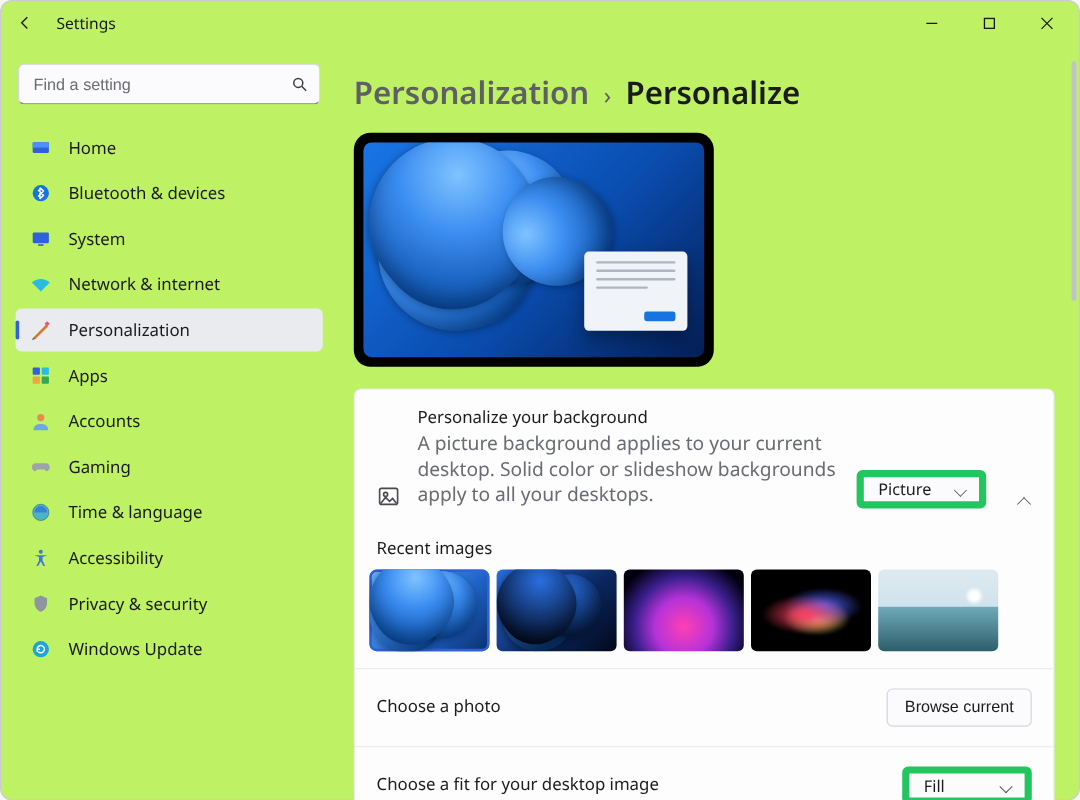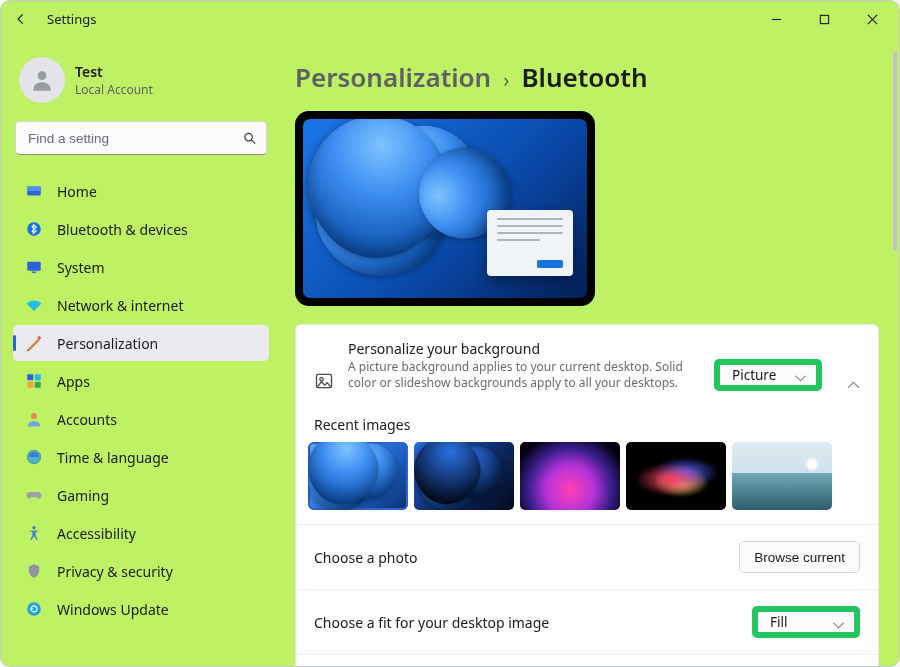--- a/index.html
+++ b/index.html
@@ -51,21 +51,21 @@
   .preview-window { position: absolute; right: 14px; bottom: 22px; width: 86px; height: 66px; background: #f0f3f8; border-radius: 4px; box-shadow: 0 6px 14px rgba(0,0,0,0.35); padding: 8px 10px; display: flex; flex-direction: column; gap: 5px; }
   .preview-window .line { height: 2px; background: #b0b6bf; border-radius: 2px; }
   .preview-window .line.short { width: 65%; }
   .preview-window .btn { width: 26px; height: 8px; border-radius: 2px; background: #1673e0; align-self: flex-end; margin-top: auto; }
 
   .card { background: #fdfdfe; border: 1px solid #e7e8ec; border-radius: 6px; margin-bottom: 4px; }
   .card-row { display: flex; align-items: flex-end; padding: 14px 18px; gap: 14px; }
   .card-icon { width: 20px; height: 20px; flex-shrink: 0; color: #4a4b50; }
   .card-text { flex: 1; min-width: 0; }
   .card-text .t1 { font-size: 14px; font-weight: 400; }
-  .card-text .t2 { font-size: 12px; color: #6a6c72; line-height: 1.35; margin-top: 1px; }
+  .card-text .t2 { font-size: 16px; color: #6a6c72; line-height: 1.35; margin-top: 1px; }
   .sel { height: 32px; min-width: 108px; padding: 0 30px 0 12px; border: 6px solid #22c55e; background: #fbfbfd; border-radius: 5px; font-size: 13.5px; display: flex; align-items: center; position: relative; cursor: pointer; }
   .sel::after { content: ""; position: absolute; right: 10px; top: 50%; width: 10px; height: 10px; transform: translateY(-60%) rotate(45deg); border-right: 1.5px solid #4a4b50; border-bottom: 1.5px solid #4a4b50; scale: 0.7; }
   .chev-up { width: 14px; height: 14px; margin-left: 10px; position: relative; top: 2px; }
   .chev-up::before { content: ""; position: absolute; width: 10px; height: 10px; border-left: 1.5px solid #4a4b50; border-top: 1.5px solid #4a4b50; transform: rotate(45deg); left: 2px; top: 3px; scale: 0.75; }
 
   .thumbs-title { font-size: 14px; padding: 10px 18px 8px 18px; }
   .thumbs { display: flex; gap: 6px; padding: 0 12px 14px 12px; }
   .thumb { width: 100px; height: 68px; border-radius: 5px; cursor: pointer; overflow: hidden; position: relative; }
   .thumb.selected { outline: 2.5px solid #2f62d9; outline-offset: -2.5px; border-radius: 6px; }
 
@@ -115,32 +115,20 @@
         <svg viewBox="0 0 12 12" stroke-width="1.2">
           <line x1="1" y1="1" x2="11" y2="11"></line>
           <line x1="11" y1="1" x2="1" y2="11"></line>
         </svg>
       </div>
   </div>
 
   <div class="body-row">
 
     <aside class="sidebar">
-      <div class="profile">
-        <div class="avatar">
-          <svg viewBox="0 0 24 24" fill="currentColor">
-              <circle cx="12" cy="8" r="4"></circle>
-              <path d="M4 21c0-4.4 3.6-7 8-7s8 2.6 8 7v1H4z"></path>
-            </svg>
-        </div>
-        <div class="profile-text">
-          <div class="name">Test</div>
-          <div class="acct">Local Account</div>
-        </div>
-      </div>
 
       <div class="search">
         <input type="text" placeholder="Find a setting" style="">
         <svg class="s-icon" viewBox="0 0 24 24" fill="none" stroke-width="2">
             <circle cx="10.5" cy="10.5" r="6"></circle>
             <line x1="15" y1="15" x2="21" y2="21"></line>
           </svg>
       </div>
 
       <nav class="nav">
@@ -205,38 +193,38 @@
               <svg viewBox="0 0 24 24" width="18" height="18">
                 <circle cx="12" cy="8" r="4" fill="#e98b4f"></circle>
                 <path d="M4 21c0-4 3.6-6 8-6s8 2 8 6v1H4z" fill="#6aa8e8"></path>
               </svg>
             </span>
           <span>Accounts</span>
         </div>
         <div class="nav-item">
           <span class="nav-icon">
               <svg viewBox="0 0 24 24" width="18" height="18">
+                <path d="M6 8h12c2.2 0 4 2 4 4.5S20.2 17 18 17l-2-2h-8l-2 2c-2.2 0-4-2-4-4.5S3.8 8 6 8z" fill="#9ea2ab"></path>
+              </svg>
+            </span>
+          <span>Gaming</span>
+        </div>
+        <div class="nav-item">
+          <span class="nav-icon">
+              <svg viewBox="0 0 24 24" width="18" height="18">
                 <circle cx="12" cy="12" r="9" fill="#4db4c8"></circle>
                 <path d="M5 12a7 7 0 0 1 14 0" fill="#3a7fd8"></path>
                 <circle cx="12" cy="12" r="9" fill="none" stroke="#2b6e7d" stroke-width=".7"></circle>
               </svg>
             </span>
           <span>Time &amp; language</span>
         </div>
         <div class="nav-item">
           <span class="nav-icon">
               <svg viewBox="0 0 24 24" width="18" height="18">
-                <path d="M6 8h12c2.2 0 4 2 4 4.5S20.2 17 18 17l-2-2h-8l-2 2c-2.2 0-4-2-4-4.5S3.8 8 6 8z" fill="#9ea2ab"></path>
-              </svg>
-            </span>
-          <span>Gaming</span>
-        </div>
-        <div class="nav-item">
-          <span class="nav-icon">
-              <svg viewBox="0 0 24 24" width="18" height="18">
                 <circle cx="12" cy="5" r="2.2" fill="#4178d4"></circle>
                 <path d="M5 9h14l-5 2v4l3 6h-2l-3-5-3 5H7l3-6v-4z" fill="#4178d4"></path>
               </svg>
             </span>
           <span>Accessibility</span>
         </div>
         <div class="nav-item">
           <span class="nav-icon">
               <svg viewBox="0 0 24 24" width="18" height="18">
                 <path d="M12 3l7 3v5c0 5-3 8.5-7 10-4-1.5-7-5-7-10V6z" fill="#8f95a0"></path>
@@ -254,21 +242,21 @@
           <span>Windows Update</span>
         </div>
       </nav>
     </aside>
 
     <main class="content">
 
       <div class="crumbs">
         <span class="crumb-parent">Personalization</span>
         <span class="crumb-sep">›</span>
-        <span class="crumb-current">Bluetooth</span>
+        <span class="crumb-current">Personalize</span>
       </div>
 
       <div class="preview-monitor">
         <div class="preview-screen">
           <div class="bloom-swirl">
             <span style="width:130px;height:130px;left:10px;top:10px;transform:rotate(-15deg);"></span>
             <span style="width:110px;height:110px;left:60px;top:30px;transform:rotate(25deg);"></span>
             <span style="width:140px;height:140px;left:-20px;top:50px;transform:rotate(50deg);"></span>
             <span style="width:90px;height:90px;left:100px;top:-5px;transform:rotate(-50deg);"></span>
           </div>

